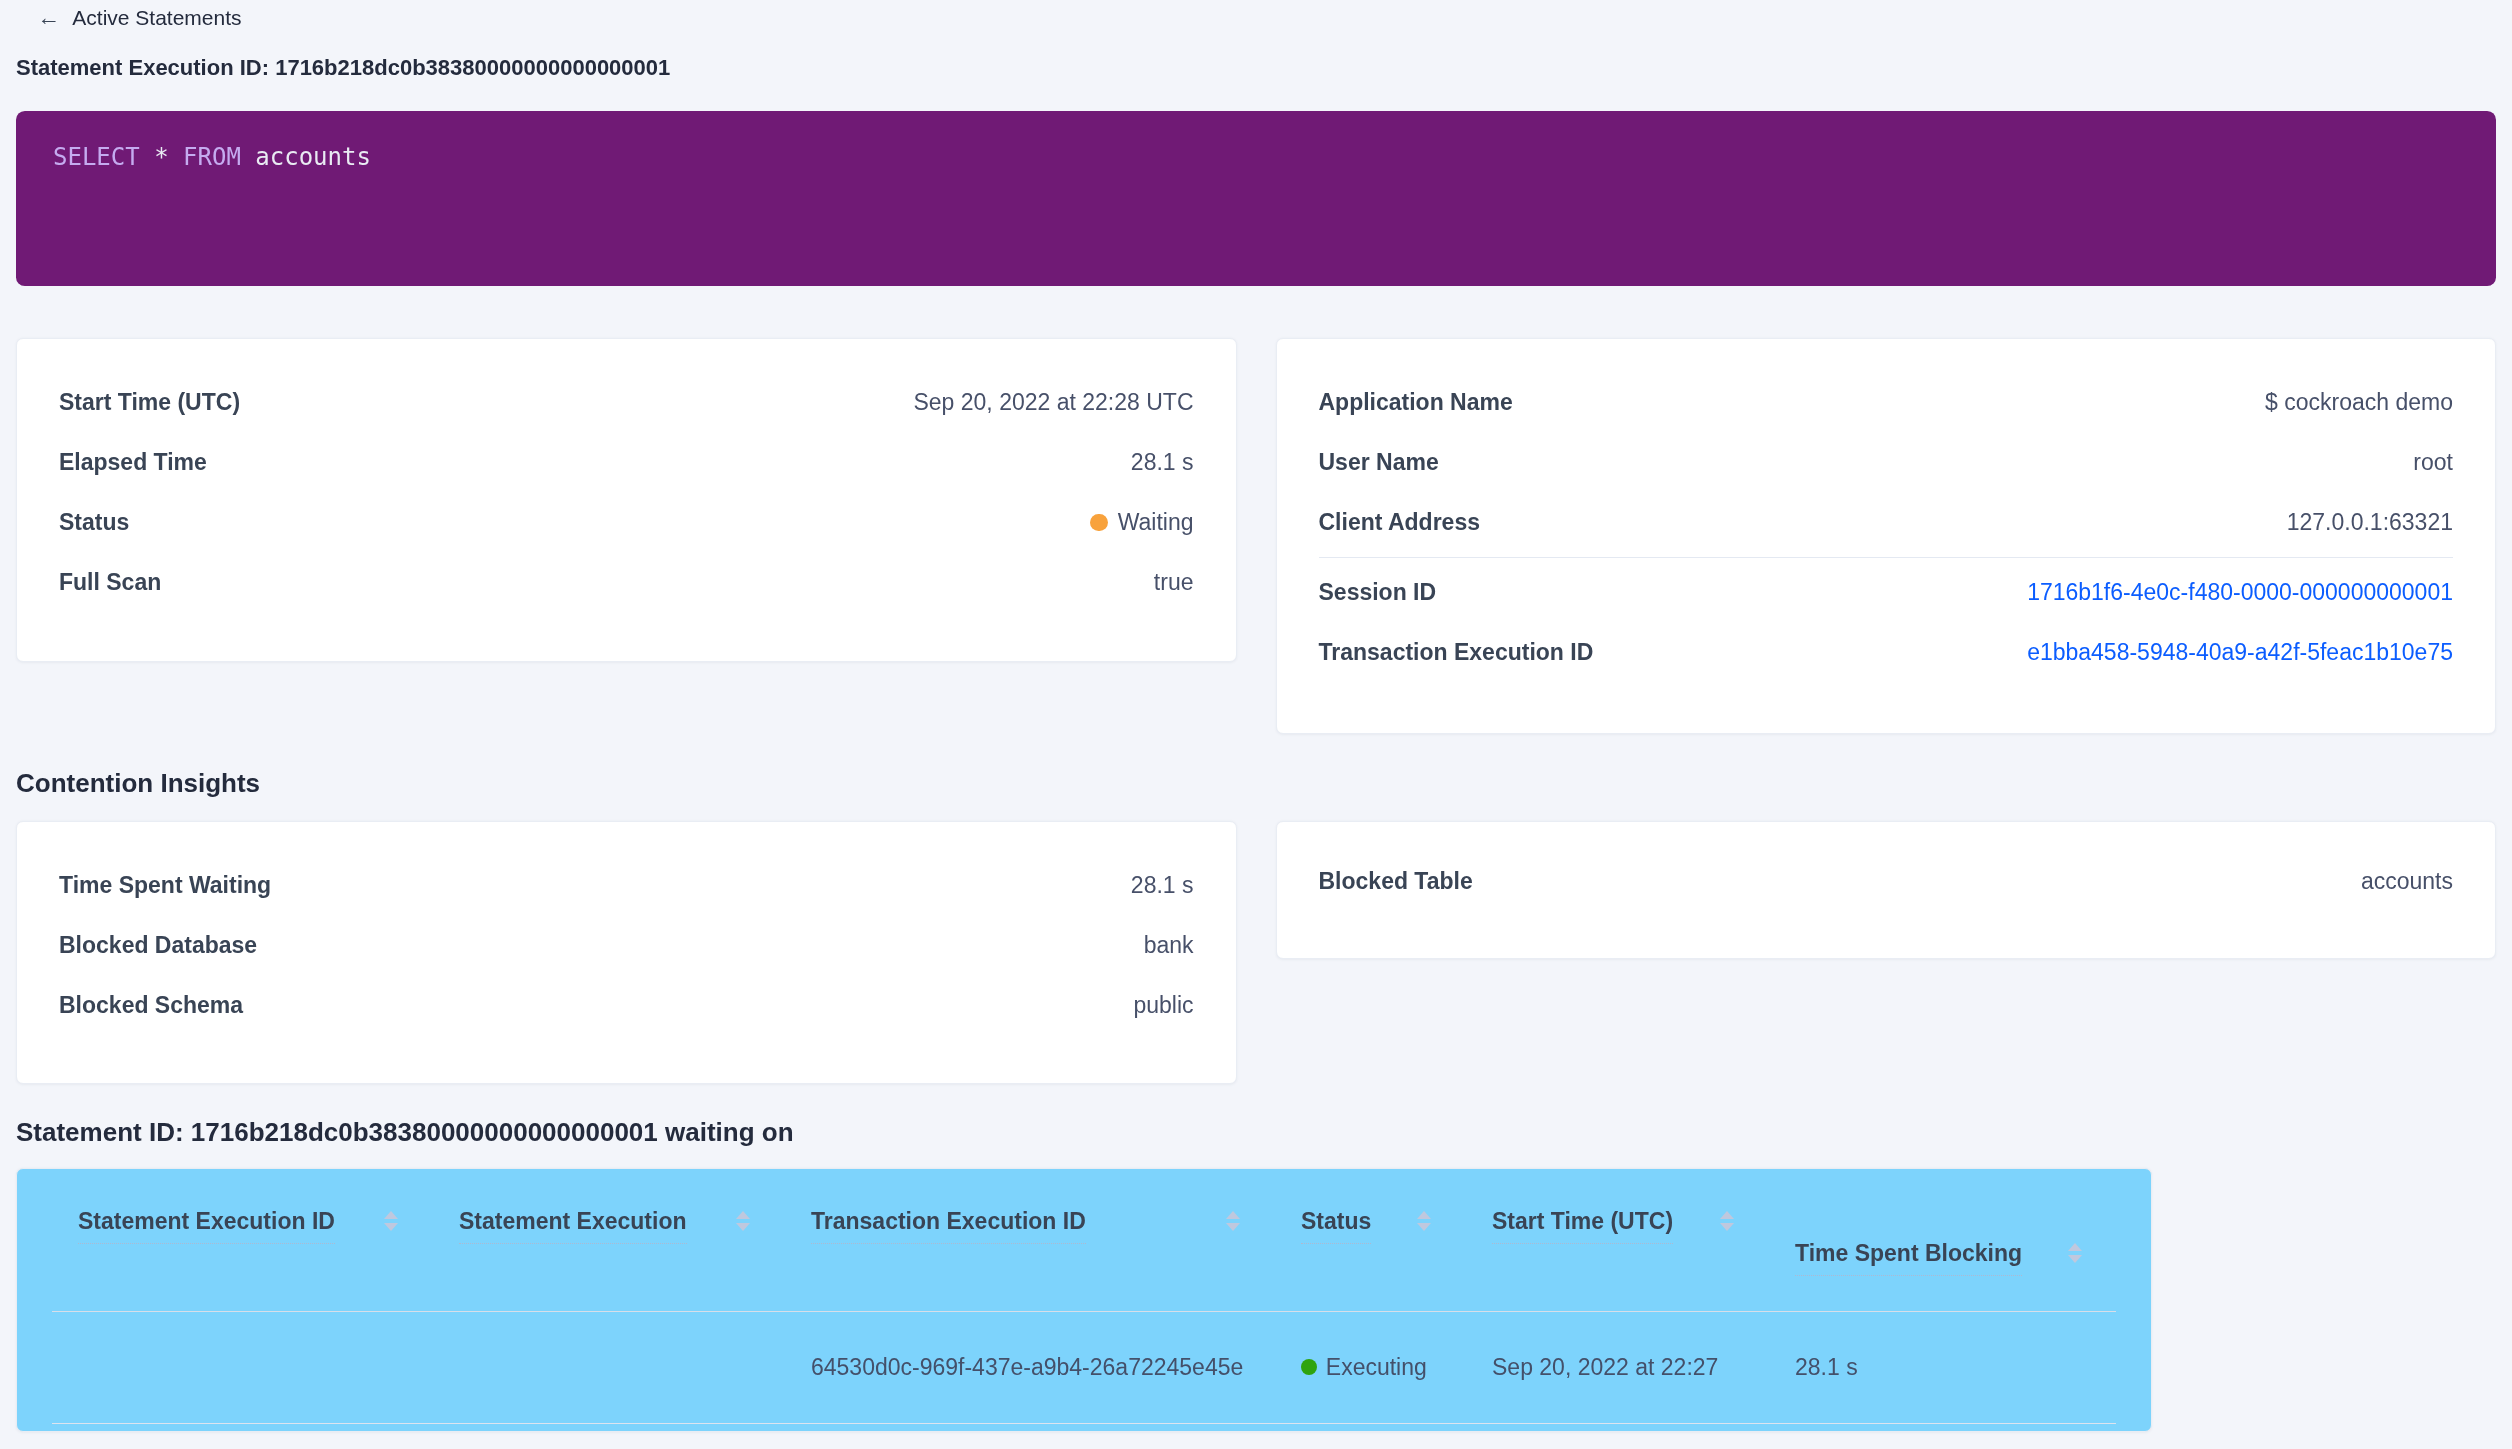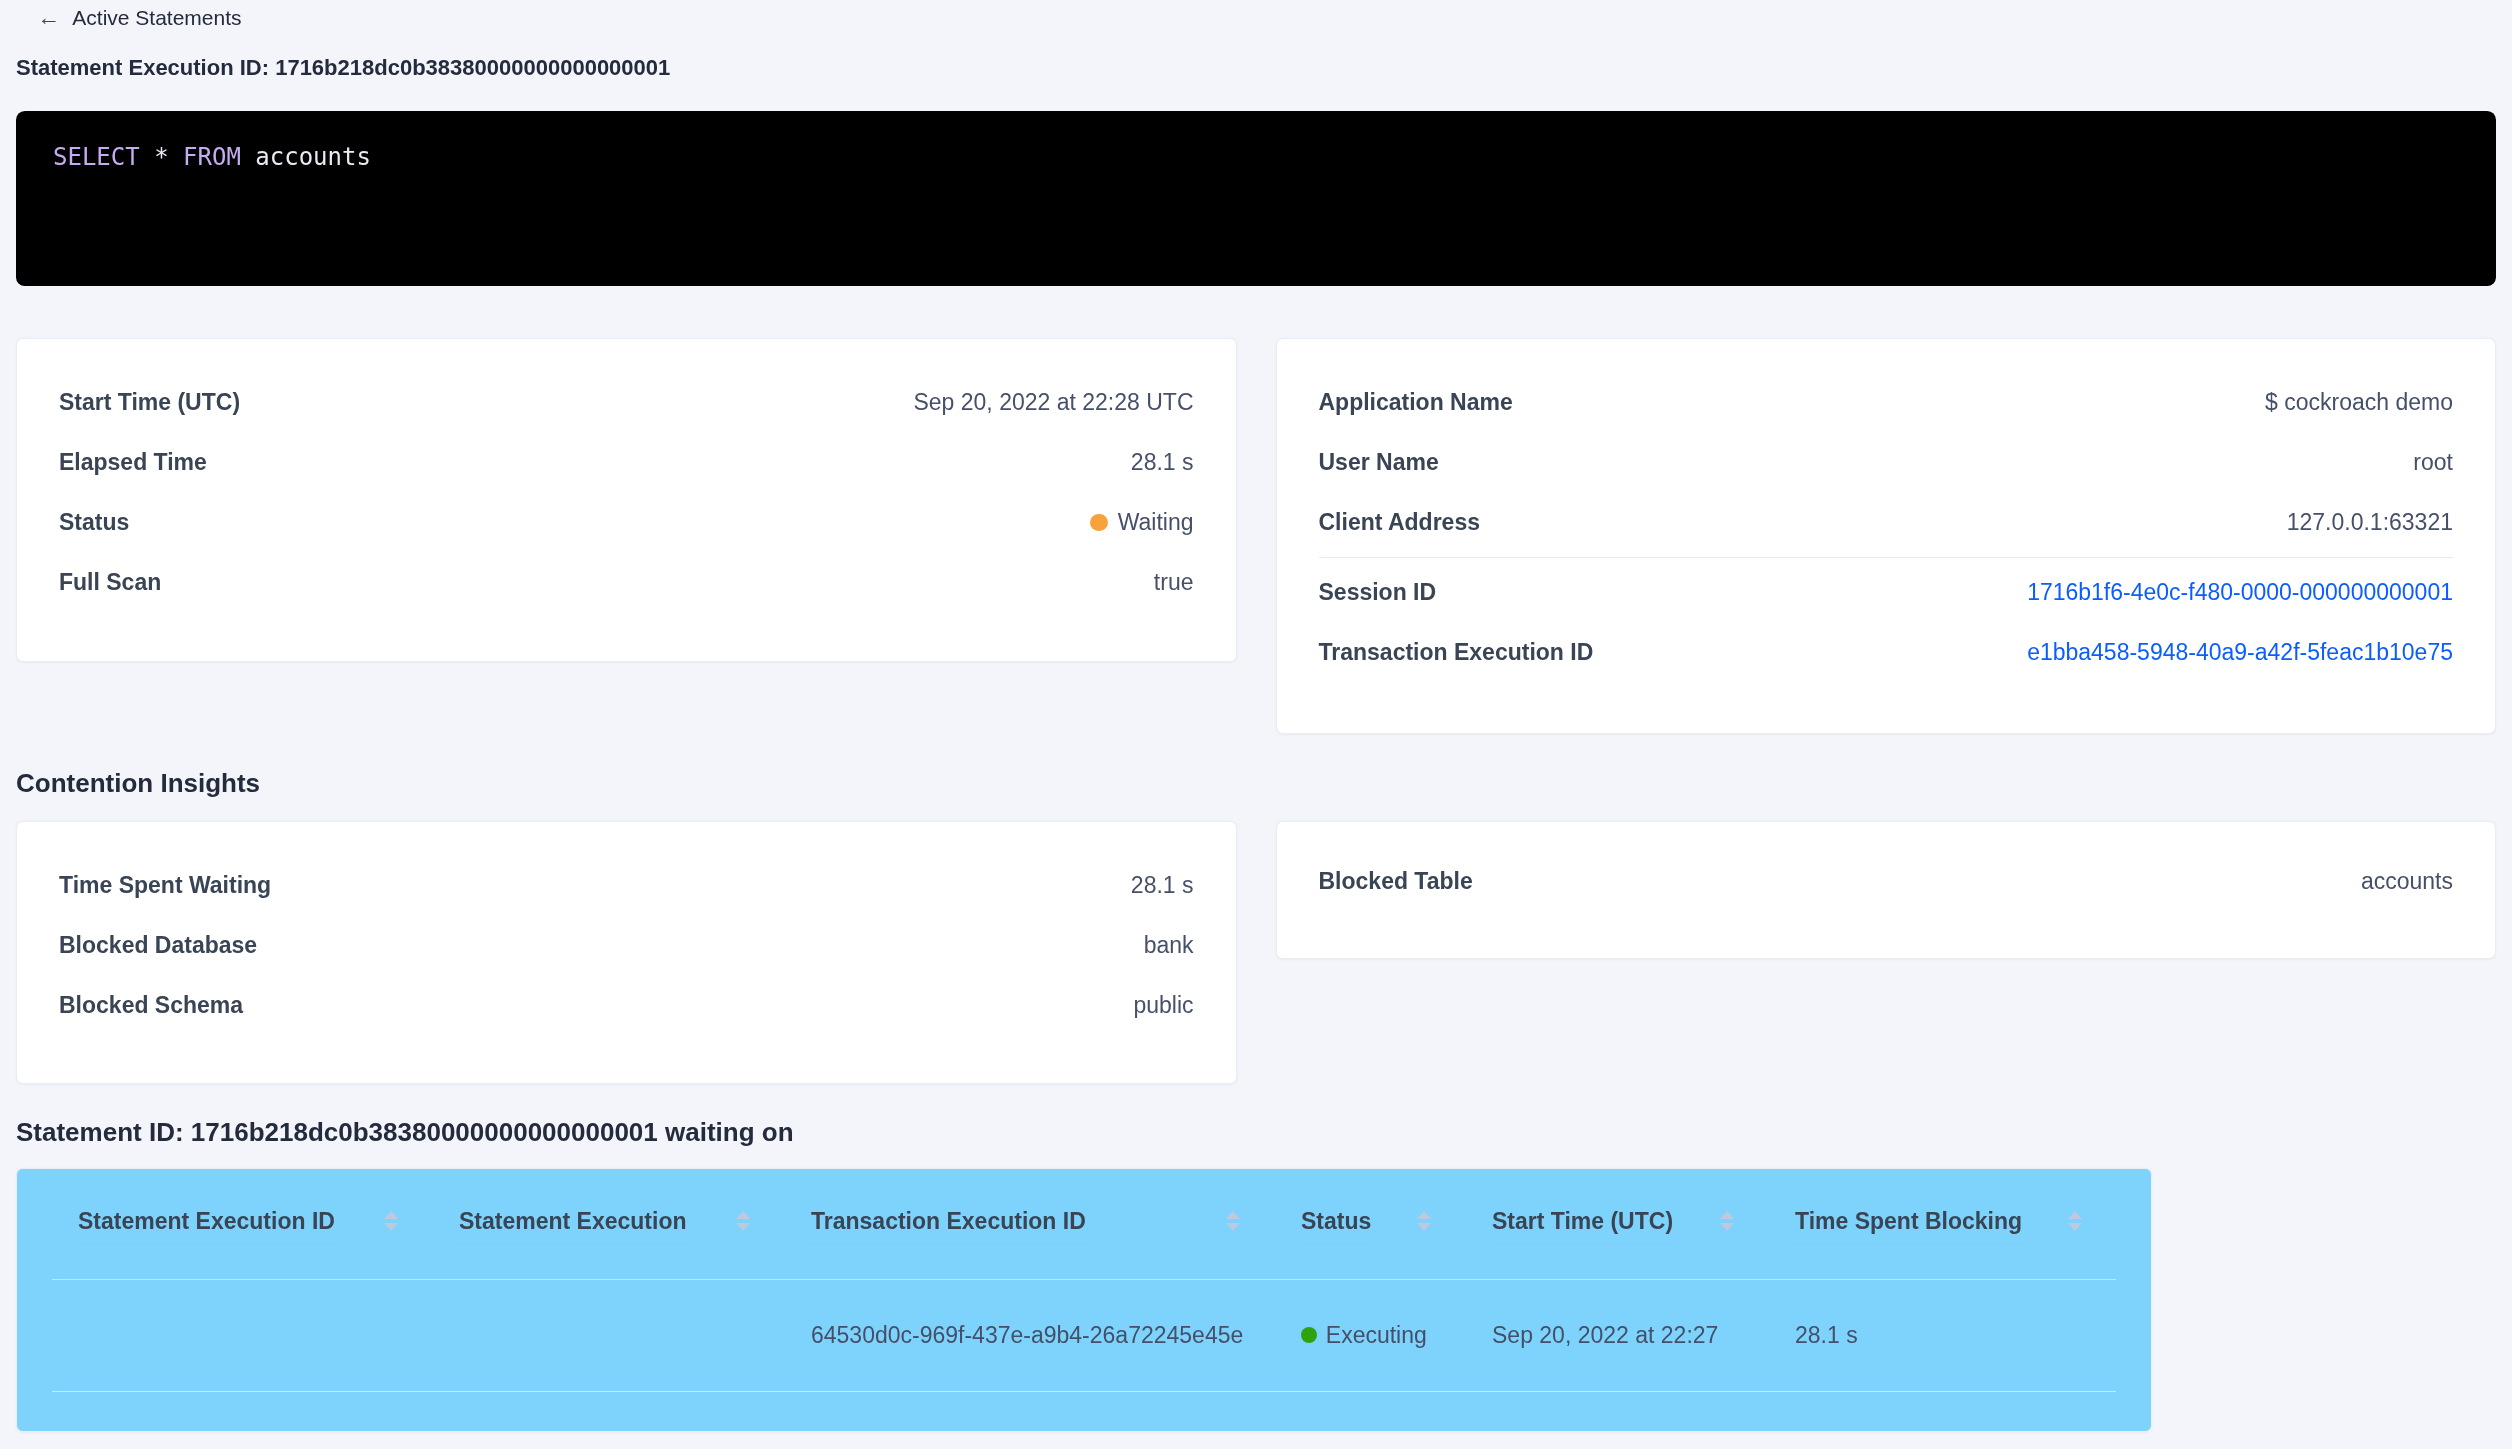--- a/index.html
+++ b/index.html
@@ -33,21 +33,21 @@
     font-size: 22px;
     line-height: 37px;
     font-weight: bold;
     color: #242b3d;
   }
 
   
   .sql-box {
     margin-top: 24.6px;
     height: 175px;
-    background: #000000;
+    background: #701a75;
     border-radius: 8.8px;
     padding: 32px 37px;
     font-family: "DejaVu Sans Mono", monospace;
     font-size: 24px;
     line-height: 28px;
     color: #e9ebf3;
     white-space: pre;
   }
   .sql-box .kw { color: #c5abf0; }
 
@@ -121,21 +121,21 @@
     padding: 39px 0 35px 26px;
     border-bottom: 0.9px solid #d8dee9;
   }
   .th-cell {
     display: flex;
     justify-content: space-between;
     align-items: flex-start;
     padding-right: 61px;
     cursor: pointer;
   }
-  .th-cell:last-child { padding-right: 35px; }
+  .th-cell:last-child { padding-right: 35px; margin-top: 32px; }
   .th-label {
     font-size: 23px;
     font-weight: bold;
     color: #394455;
     padding-bottom: 8px;
     border-bottom: 1.8px dotted #aeb8d0;
   }
   .sort-icon {
     display: inline-flex;
     flex-direction: column;

